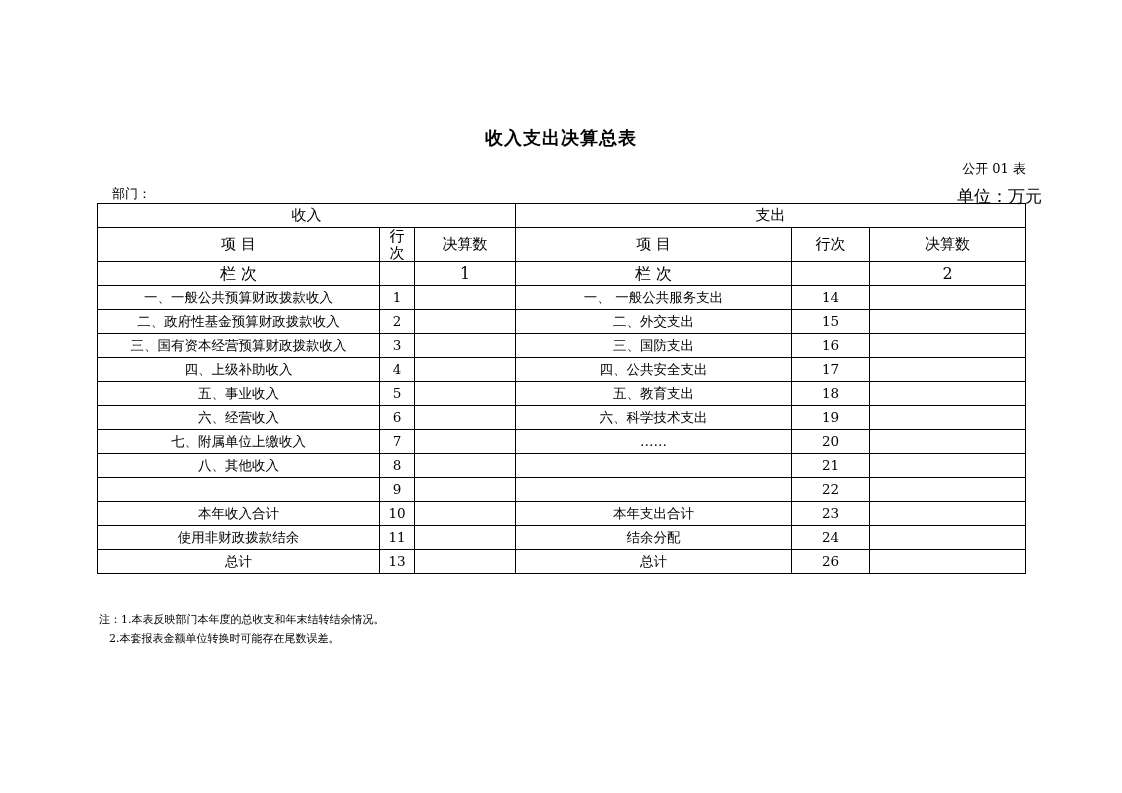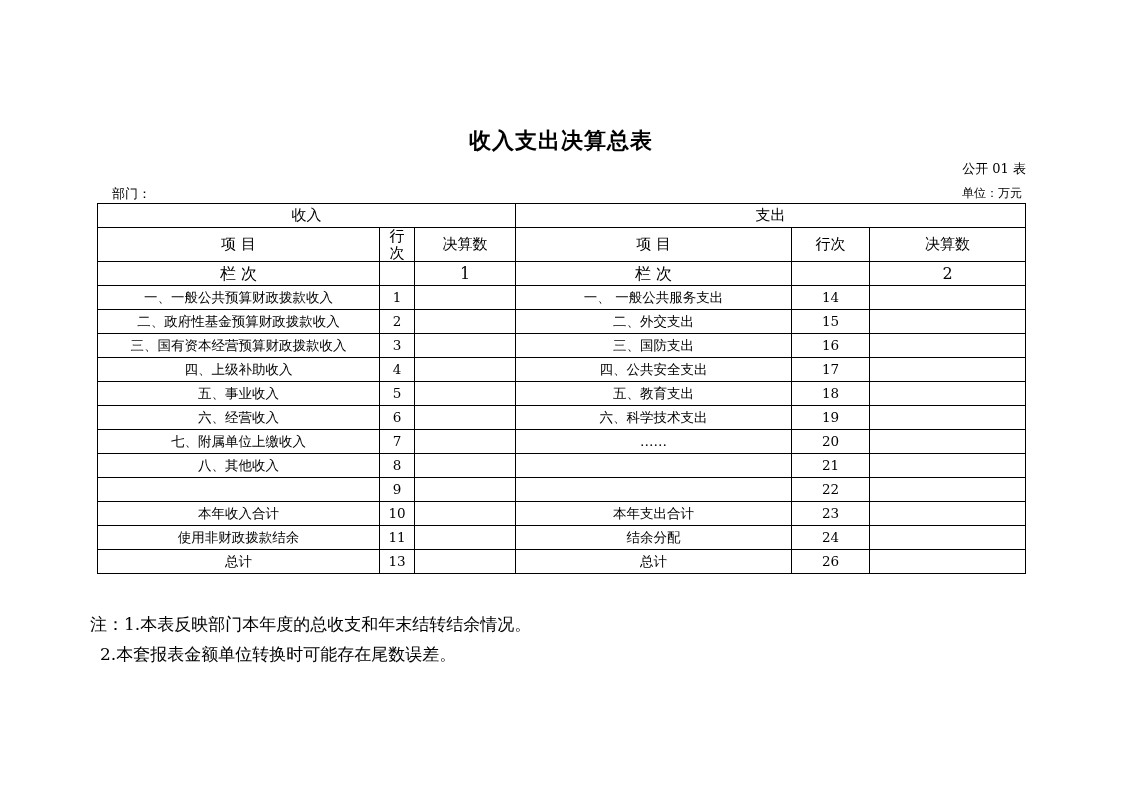--- a/index.html
+++ b/index.html
@@ -20,43 +20,43 @@
     width: 1122px;
     height: 793px;
     box-sizing: border-box;
   }
   .doc-title {
     position: absolute;
     top: 126px;
     left: 0;
     width: 1122px;
     text-align: center;
-    font-size: 22px;
+    font-size: 18px;
     font-weight: bold;
     letter-spacing: 1px;
     font-family: "DejaVu Serif", "Liberation Serif", serif;
   }
   .form-code {
     position: absolute;
     top: 160px;
     right: 96px;
     font-size: 13px;
   }
   .dept-label {
     position: absolute;
     top: 185px;
     left: 99px;
     font-size: 13px;
     margin-left: 13px;
   }
   .unit-label {
     position: absolute;
     top: 185px;
-    right: 100px;
-    font-size: 12px;
+    right: 80px;
+    font-size: 17px;
   }
   table.main {
     position: absolute;
     top: 203px;
     left: 97px;
     width: 928px;
     border-collapse: collapse;
     table-layout: fixed;
     font-size: 13.5px;
   }
@@ -96,23 +96,23 @@
   }
   td.rowline {
     height: 27px;
   }
   .rowhdr-small {
     font-size: 12.5px;
     line-height: 1.0;
   }
   .notes {
     position: absolute;
-    left: 90px;
+    left: 99px;
     top: 610px;
-    font-size: 17px;
+    font-size: 11px;
     line-height: 1.75;
   }
   .notes div:nth-child(2) {
     padding-left: 10px;
   }
 </style>
 </head>
 <body>
 
 <div class="page">

